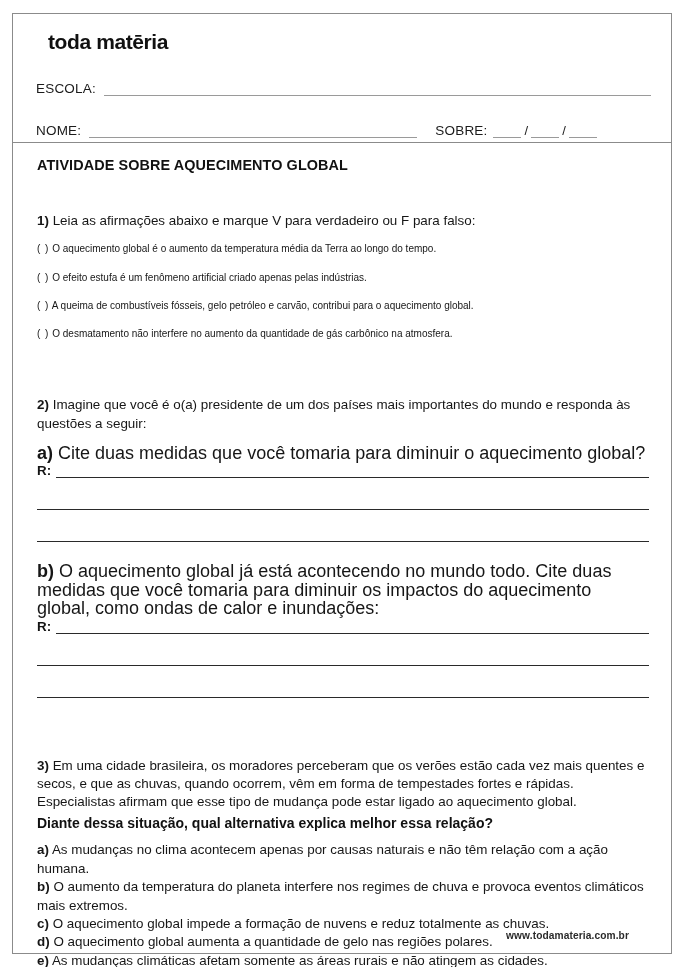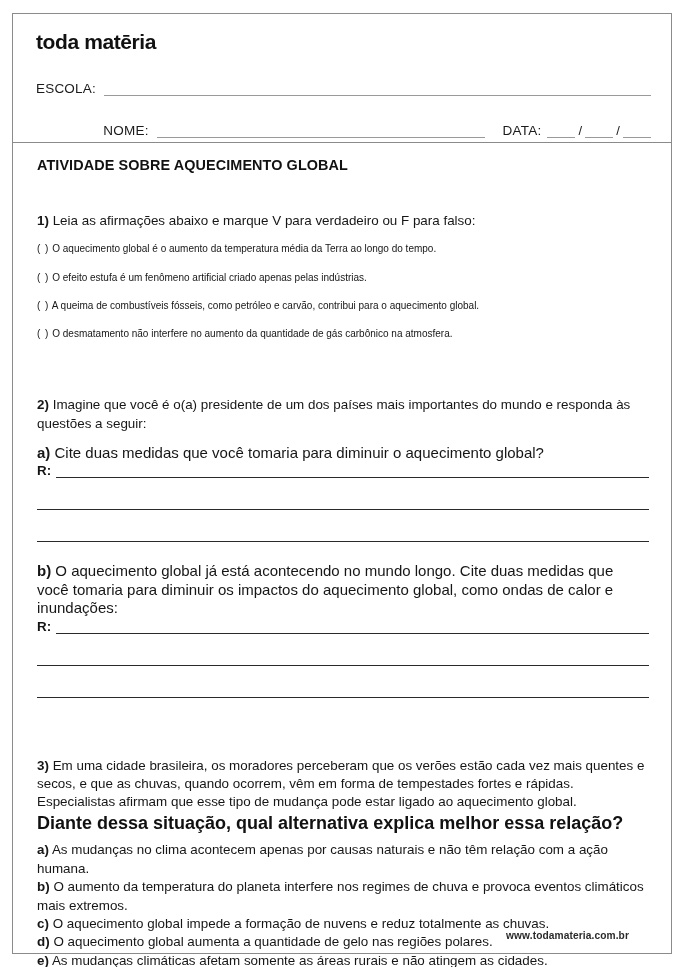--- a/index.html
+++ b/index.html
@@ -31,30 +31,29 @@
     border-bottom: 1px solid #8b8b8b;
     padding: 14px 20px 12px 23px;
     box-sizing: border-box;
     height: 129px;
   }
   .logo {
     font-size: 21px;
     font-weight: bold;
     letter-spacing: -0.4px;
     color: #111;
-    margin: 2px 0 14px 0;
+    margin: 2px 0 14px 12px;
   }
   .field-row {
     display: flex;
     align-items: flex-end;
     margin-top: 28px;
     font-size: 13.5px;
     letter-spacing: 0.2px;
     color: #1b1b1b;
-    justify-content: flex-end;
   }
   .field-label {
     white-space: nowrap;
     padding-right: 8px;
     line-height: 14px;
   }
   .rule {
     border-bottom: 1px solid #9a9a9a;
     height: 11px;
     flex: 1 1 auto;
@@ -102,21 +101,21 @@
     font-size: 10px;
     line-height: 18.2px;
     margin-bottom: 0px;
     padding-left: 19px;
     text-indent: -19px;
     color: #161616;
   }
   .paren { letter-spacing: 1px; }
 
   .sub-q {
-    font-size: 15px;
+    font-size: 18px;
     line-height: 18.4px;
     color: #161616;
     margin: 0;
   }
   .sub-q .letter { font-weight: bold; }
 
   .answer-block { margin-top: 1px; }
   .answer-first {
     display: flex;
     align-items: flex-end;
@@ -137,21 +136,21 @@
   }
 
   .alt {
     font-size: 13.4px;
     line-height: 18.4px;
     color: #161616;
     margin: 0;
   }
   .alt .letter { font-weight: bold; }
   .bold-prompt {
-    font-size: 18px;
+    font-size: 14px;
     line-height: 18.4px;
     font-weight: bold;
     color: #111;
     margin: 0;
   }
 
   .spacer-sm { height: 9px; }
   .spacer-md { height: 14px; }
   .spacer-lg { height: 20px; }
 
@@ -177,21 +176,21 @@
     <div class="logo">toda matēria</div>
 
     <div class="field-row">
       <span class="field-label">ESCOLA:</span>
       <span class="rule"></span>
     </div>
 
     <div class="field-row">
       <span class="field-label">NOME:</span>
       <span class="rule nome-rule"></span>
-      <span class="data-label">DATA:</span>
+      <span class="data-label">SOBRE:</span>
       <span class="rule short"></span>
       <span class="slash">/</span>
       <span class="rule short"></span>
       <span class="slash">/</span>
       <span class="rule short"></span>
     </div>
   </div>
 
   <div class="content">
 
@@ -206,21 +205,21 @@
         <p class="statement">
           <span class="paren">( )</span>
           <span>O aquecimento global é o aumento da temperatura média da Terra ao longo do tempo.</span>
         </p>
         <p class="statement">
           <span class="paren">( )</span>
           <span>O efeito estufa é um fenômeno artificial criado apenas pelas indústrias.</span>
         </p>
         <p class="statement">
           <span class="paren">( )</span>
-          <span>A queima de combustíveis fósseis, como petróleo e carvão, contribui para o aquecimento global.</span>
+          <span>A queima de combustíveis fósseis, gelo petróleo e carvão, contribui para o aquecimento global.</span>
         </p>
         <p class="statement">
           <span class="paren">( )</span>
           <span>O desmatamento não interfere no aumento da quantidade de gás carbônico na atmosfera.</span>
         </p>
       </div>
     </div>
 
     <div class="spacer-md"></div>
 
@@ -242,21 +241,21 @@
           <span class="answer-line"></span>
         </div>
         <div class="answer-line full"></div>
         <div class="answer-line full"></div>
       </div>
 
       <div class="spacer-lg"></div>
 
       <p class="sub-q">
         <span class="letter">b)</span>
-        <span>O aquecimento global já está acontecendo no mundo longo. Cite duas medidas que você tomaria para diminuir os impactos do aquecimento global, como ondas de calor e inundações:</span>
+        <span>O aquecimento global já está acontecendo no mundo todo. Cite duas medidas que você tomaria para diminuir os impactos do aquecimento global, como ondas de calor e inundações:</span>
       </p>
       <div class="answer-block">
         <div class="answer-first">
           <span class="r-label">R:</span>
           <span class="answer-line"></span>
         </div>
         <div class="answer-line full"></div>
         <div class="answer-line full"></div>
       </div>
     </div>

